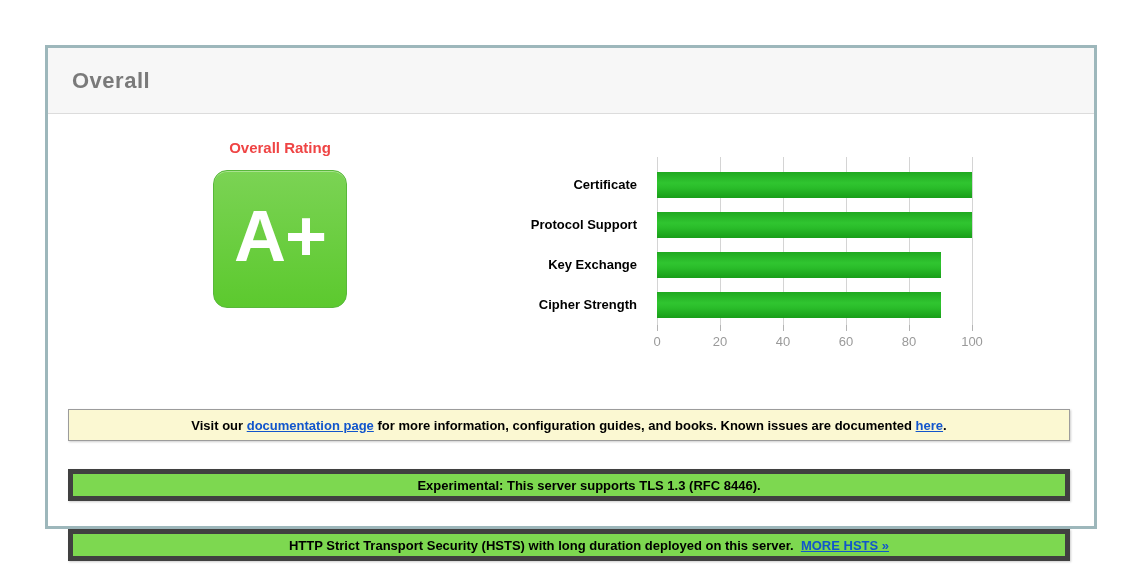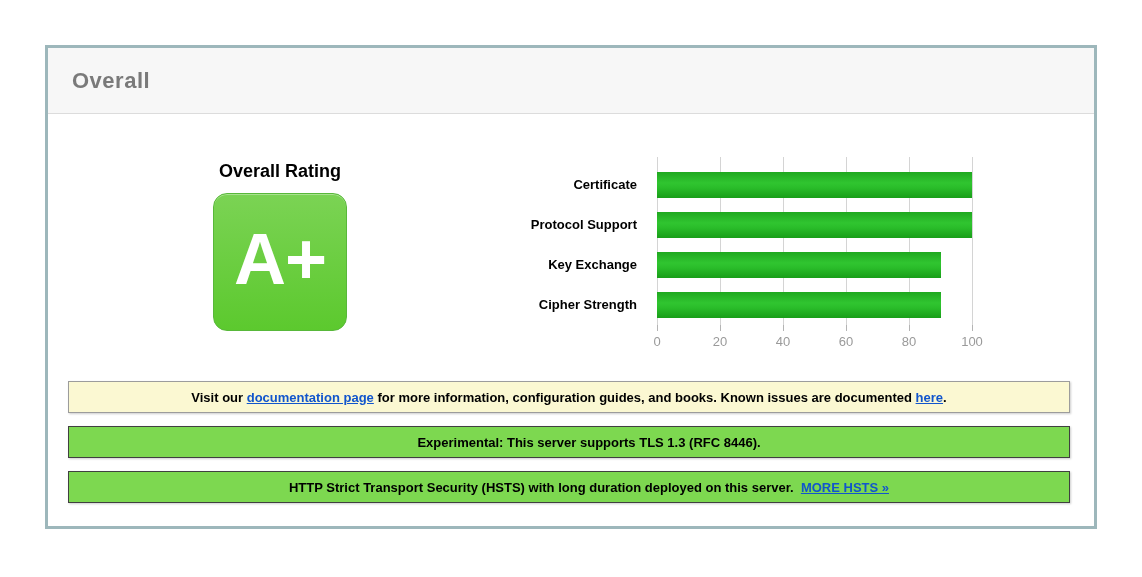--- a/index.html
+++ b/index.html
@@ -48,26 +48,25 @@
 
   
   .rating {
     position: absolute;
     left: 107px;
     top: 27px;
     width: 250px;
     text-align: center;
   }
   .rating-label {
-    font-size: 18px;
-    font-weight: bold;
-    color: #000000;
+    font-size: 15px;
+    font-weight: bold;
+    color: #ef4444;
     height: 14px;
     line-height: 14px;
-    margin-top: 23px;
   }
   .grade-badge {
     width: 134px;
     height: 138px;
     margin: 15px auto 0 auto;
     border-radius: 14px;
     background: linear-gradient(180deg, var(--grade-green-top, #7bd354), var(--grade-green-bottom, #5cc92e));
     border: 1px solid #58b83a;
     box-sizing: border-box;
     display: flex;
@@ -164,28 +163,29 @@
     height: 32px;
     margin-bottom: 13px;
     display: flex;
     align-items: center;
     justify-content: center;
     font-size: 13px;
     font-weight: bold;
     color: #000000;
     box-shadow: 1px 1px 2px rgba(0,0,0,0.2);
     white-space: pre-wrap;
+    margin-top: 28px;
   }
   .notice.info {
     background: var(--notice-yellow, #fbf8d2);
     border: 1px solid #9c9c9c;
   }
   .notice.good {
     background: var(--banner-green, #7dd850);
-    border: 1px solid #404040;
+    border: 5px solid #404040;
     padding-left: 40px;
   }
   .notice a {
     color: var(--link-blue, #1155cc);
     font-weight: bold;
     text-decoration: underline;
   }
 </style>
 </head>
 <body>

